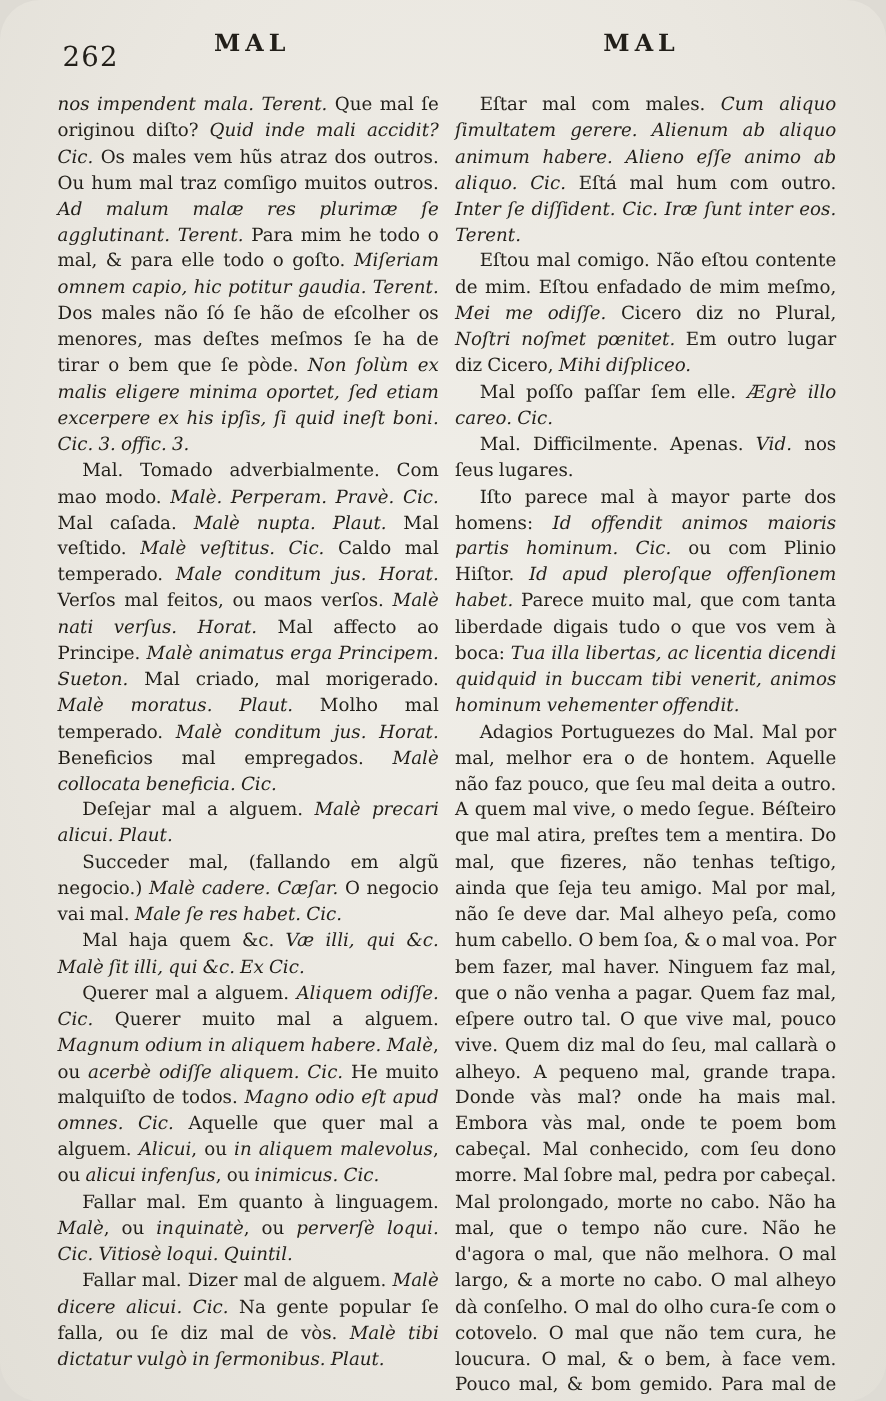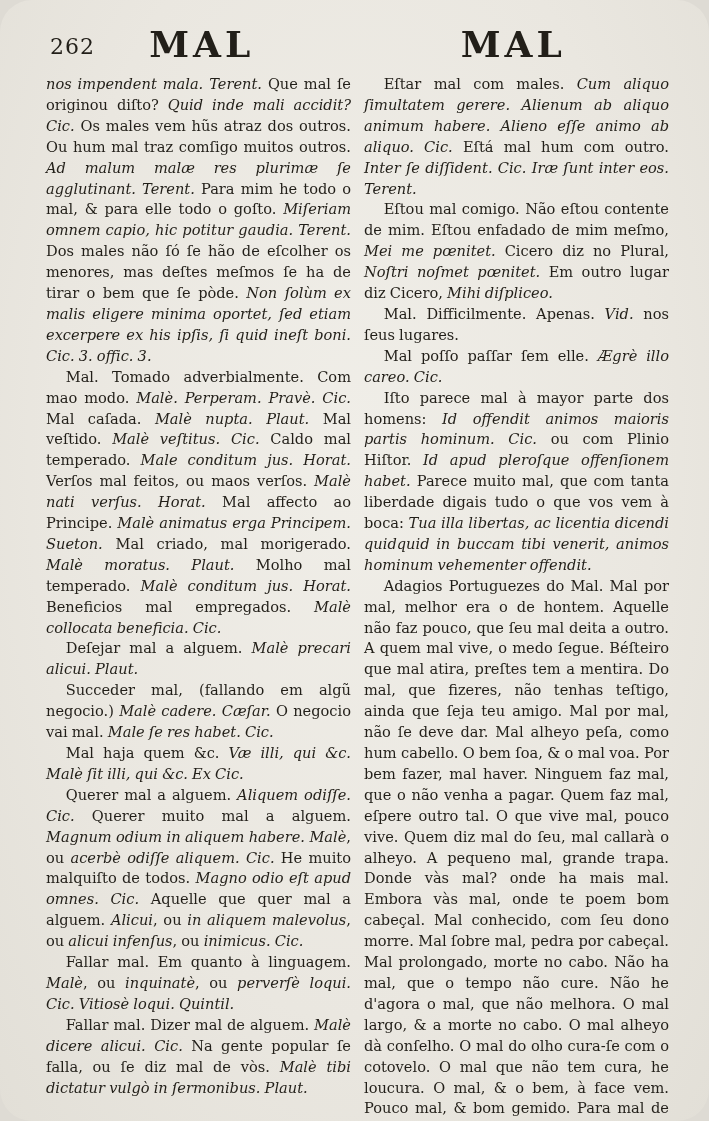--- a/index.html
+++ b/index.html
@@ -32,21 +32,21 @@
     left: 4px;
     top: 8px;
     font-size: 22px;
     letter-spacing: 1px;
   }
   .half {
     width: 50%;
     text-align: center;
   }
   .htitle {
-    font-size: 36px;
+    font-size: 19px;
     font-weight: 700;
     letter-spacing: 4px;
     line-height: 1;
   }
   .cols {
     display: flex;
     gap: 13px;
     margin-top: 4px;
   }
   .col {
@@ -86,22 +86,22 @@
         <p class="para ind"><span>Deſejar mal a alguem. </span><i>Malè precari alicui. Plaut.</i></p>
         <p class="para ind"><span>Succeder mal, (fallando em algũ negocio.) </span><i>Malè cadere. Cæſar. </i><span>O negocio vai mal. </span><i>Male ſe res habet. Cic.</i></p>
         <p class="para ind"><span>Mal haja quem &amp;c. </span><i>Væ illi, qui &amp;c. Malè ſit illi, qui &amp;c. Ex Cic.</i></p>
         <p class="para ind"><span>Querer mal a alguem. </span><i>Aliquem odiſſe. Cic. </i><span>Querer muito mal a alguem. </span><i>Magnum odium in aliquem habere. Malè</i><span>, ou </span><i>acerbè odiſſe aliquem. Cic. </i><span>He muito malquiſto de todos. </span><i>Magno odio eſt apud omnes. Cic. </i><span>Aquelle que quer mal a alguem. </span><i>Alicui</i><span>, ou </span><i>in aliquem malevolus</i><span>, ou </span><i>alicui infenſus</i><span>, ou </span><i>inimicus. Cic.</i></p>
         <p class="para ind"><span>Fallar mal. Em quanto à linguagem. </span><i>Malè</i><span>, ou </span><i>inquinatè</i><span>, ou </span><i>perverſè loqui. Cic. Vitiosè loqui. Quintil.</i></p>
         <p class="para ind"><span>Fallar mal. Dizer mal de alguem. </span><i>Malè dicere alicui. Cic. </i><span>Na gente popular ſe falla, ou ſe diz mal de vòs. </span><i>Malè tibi dictatur vulgò in ſermonibus. Plaut. </i></p>
       </div>
     <div class="colwrap">
       <div class="col">
           <p class="para ind"><span>Eſtar mal com males. </span><i>Cum aliquo ſimultatem gerere. Alienum ab aliquo animum habere. Alieno eſſe animo ab aliquo. Cic. </i><span>Eſtá mal hum com outro. </span><i>Inter ſe diſſident. Cic. Iræ ſunt inter eos. Terent.</i></p>
-          <p class="para ind"><span>Eſtou mal comigo. Não eſtou contente de mim. Eſtou enfadado de mim meſmo, </span><i>Mei me pœnitet. </i><span>Cicero diz no Plural, </span><i>Noſtri noſmet pœnitet. </i><span>Em outro lugar diz Cicero, </span><i>Mihi diſpliceo.</i></p>
+          <p class="para ind"><span>Eſtou mal comigo. Não eſtou contente de mim. Eſtou enfadado de mim meſmo, </span><i>Mei me odiſſe. </i><span>Cicero diz no Plural, </span><i>Noſtri noſmet pœnitet. </i><span>Em outro lugar diz Cicero, </span><i>Mihi diſpliceo.</i></p>
+          <p class="para ind"><span>Mal poſſo paſſar ſem elle. </span><i>Ægrè illo careo. Cic.</i></p>
           <p class="para ind"><span>Mal. Difficilmente. Apenas. </span><i>Vid. </i><span>nos ſeus lugares.</span></p>
-          <p class="para ind"><span>Mal poſſo paſſar ſem elle. </span><i>Ægrè illo careo. Cic.</i></p>
           <p class="para ind"><span>Iſto parece mal à mayor parte dos homens: </span><i>Id offendit animos maioris partis hominum. Cic. </i><span>ou com Plinio Hiſtor. </span><i>Id apud pleroſque offenſionem habet. </i><span>Parece muito mal, que com tanta liberdade digais tudo o que vos vem à boca: </span><i>Tua illa libertas, ac licentia dicendi quidquid in buccam tibi venerit, animos hominum vehementer offendit.</i></p>
           <p class="para ind"><span>Adagios Portuguezes do Mal. Mal por mal, melhor era o de hontem. Aquelle não faz pouco, que ſeu mal deita a outro. A quem mal vive, o medo ſegue. Béſteiro que mal atira, preſtes tem a mentira. Do mal, que fizeres, não tenhas teſtigo, ainda que ſeja teu amigo. Mal por mal, não ſe deve dar. Mal alheyo peſa, como hum cabello. O bem ſoa, &amp; o mal voa. Por bem fazer, mal haver. Ninguem faz mal, que o não venha a pagar. Quem faz mal, eſpere outro tal. O que vive mal, pouco vive. Quem diz mal do ſeu, mal callarà o alheyo. A pequeno mal, grande trapa. Donde vàs mal? onde ha mais mal. Embora vàs mal, onde te poem bom cabeçal. Mal conhecido, com ſeu dono morre. Mal ſobre mal, pedra por cabeçal. Mal prolongado, morte no cabo. Não ha mal, que o tempo não cure. Não he d'agora o mal, que não melhora. O mal largo, &amp; a morte no cabo. O mal alheyo dà conſelho. O mal do olho cura-ſe com o cotovelo. O mal que não tem cura, he loucura. O mal, &amp; o bem, à face vem. Pouco mal, &amp; bom gemido. Para mal de coſtado, bom he o abrolho. Para mal, que hoje acaba, não ha</span></p>
         </div>
 
     </div>
   </div>
 </div>
 
 </body></html>

